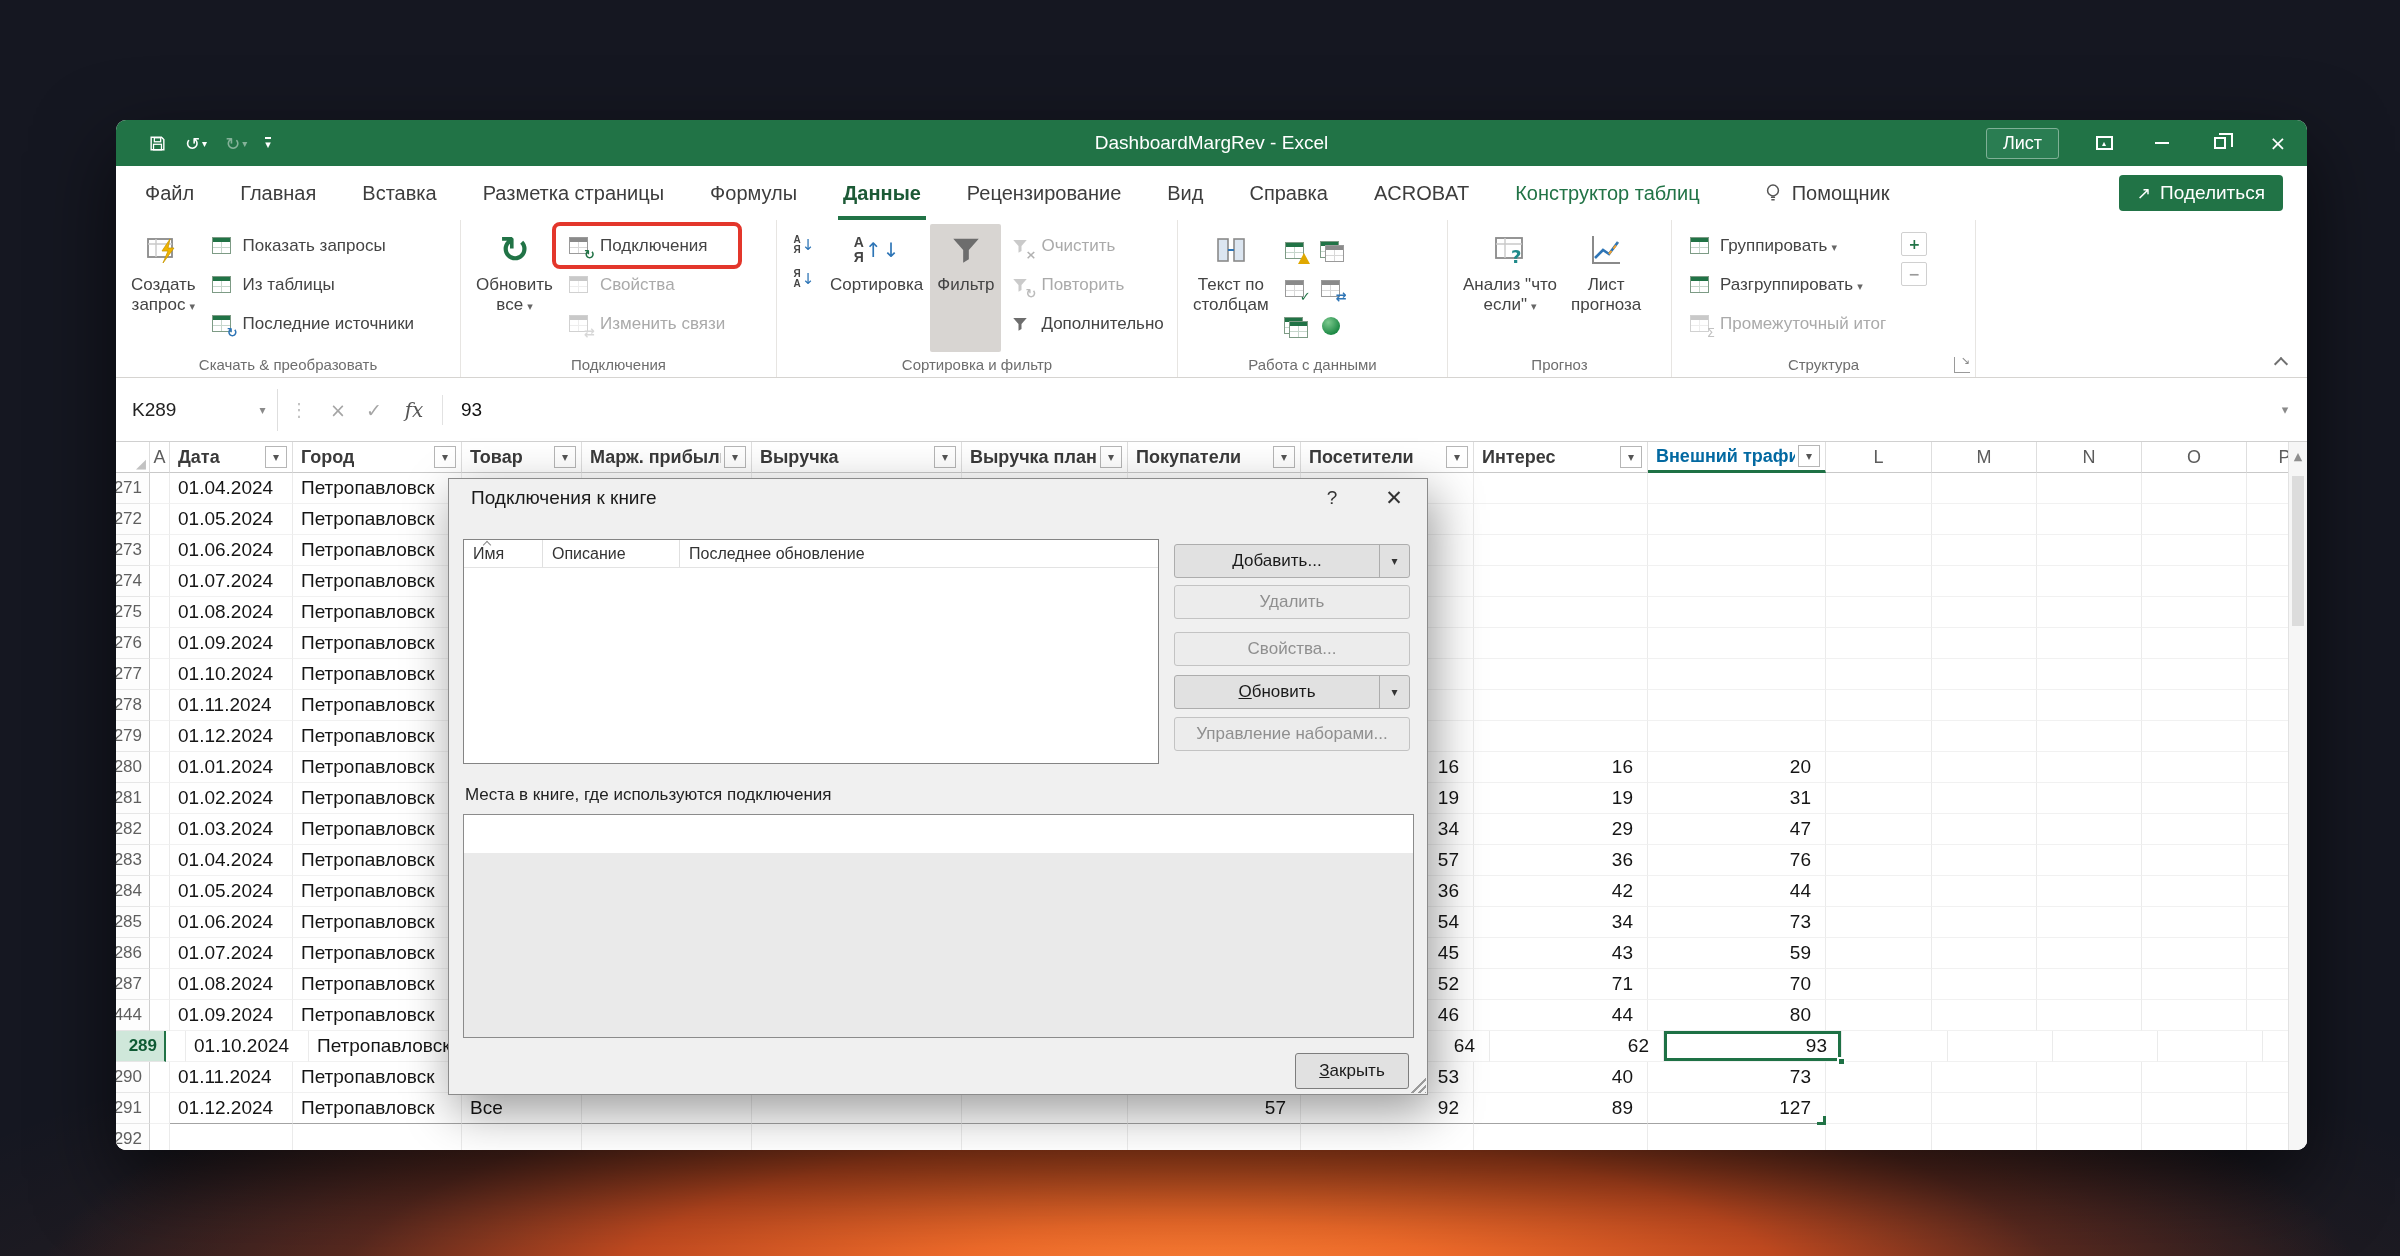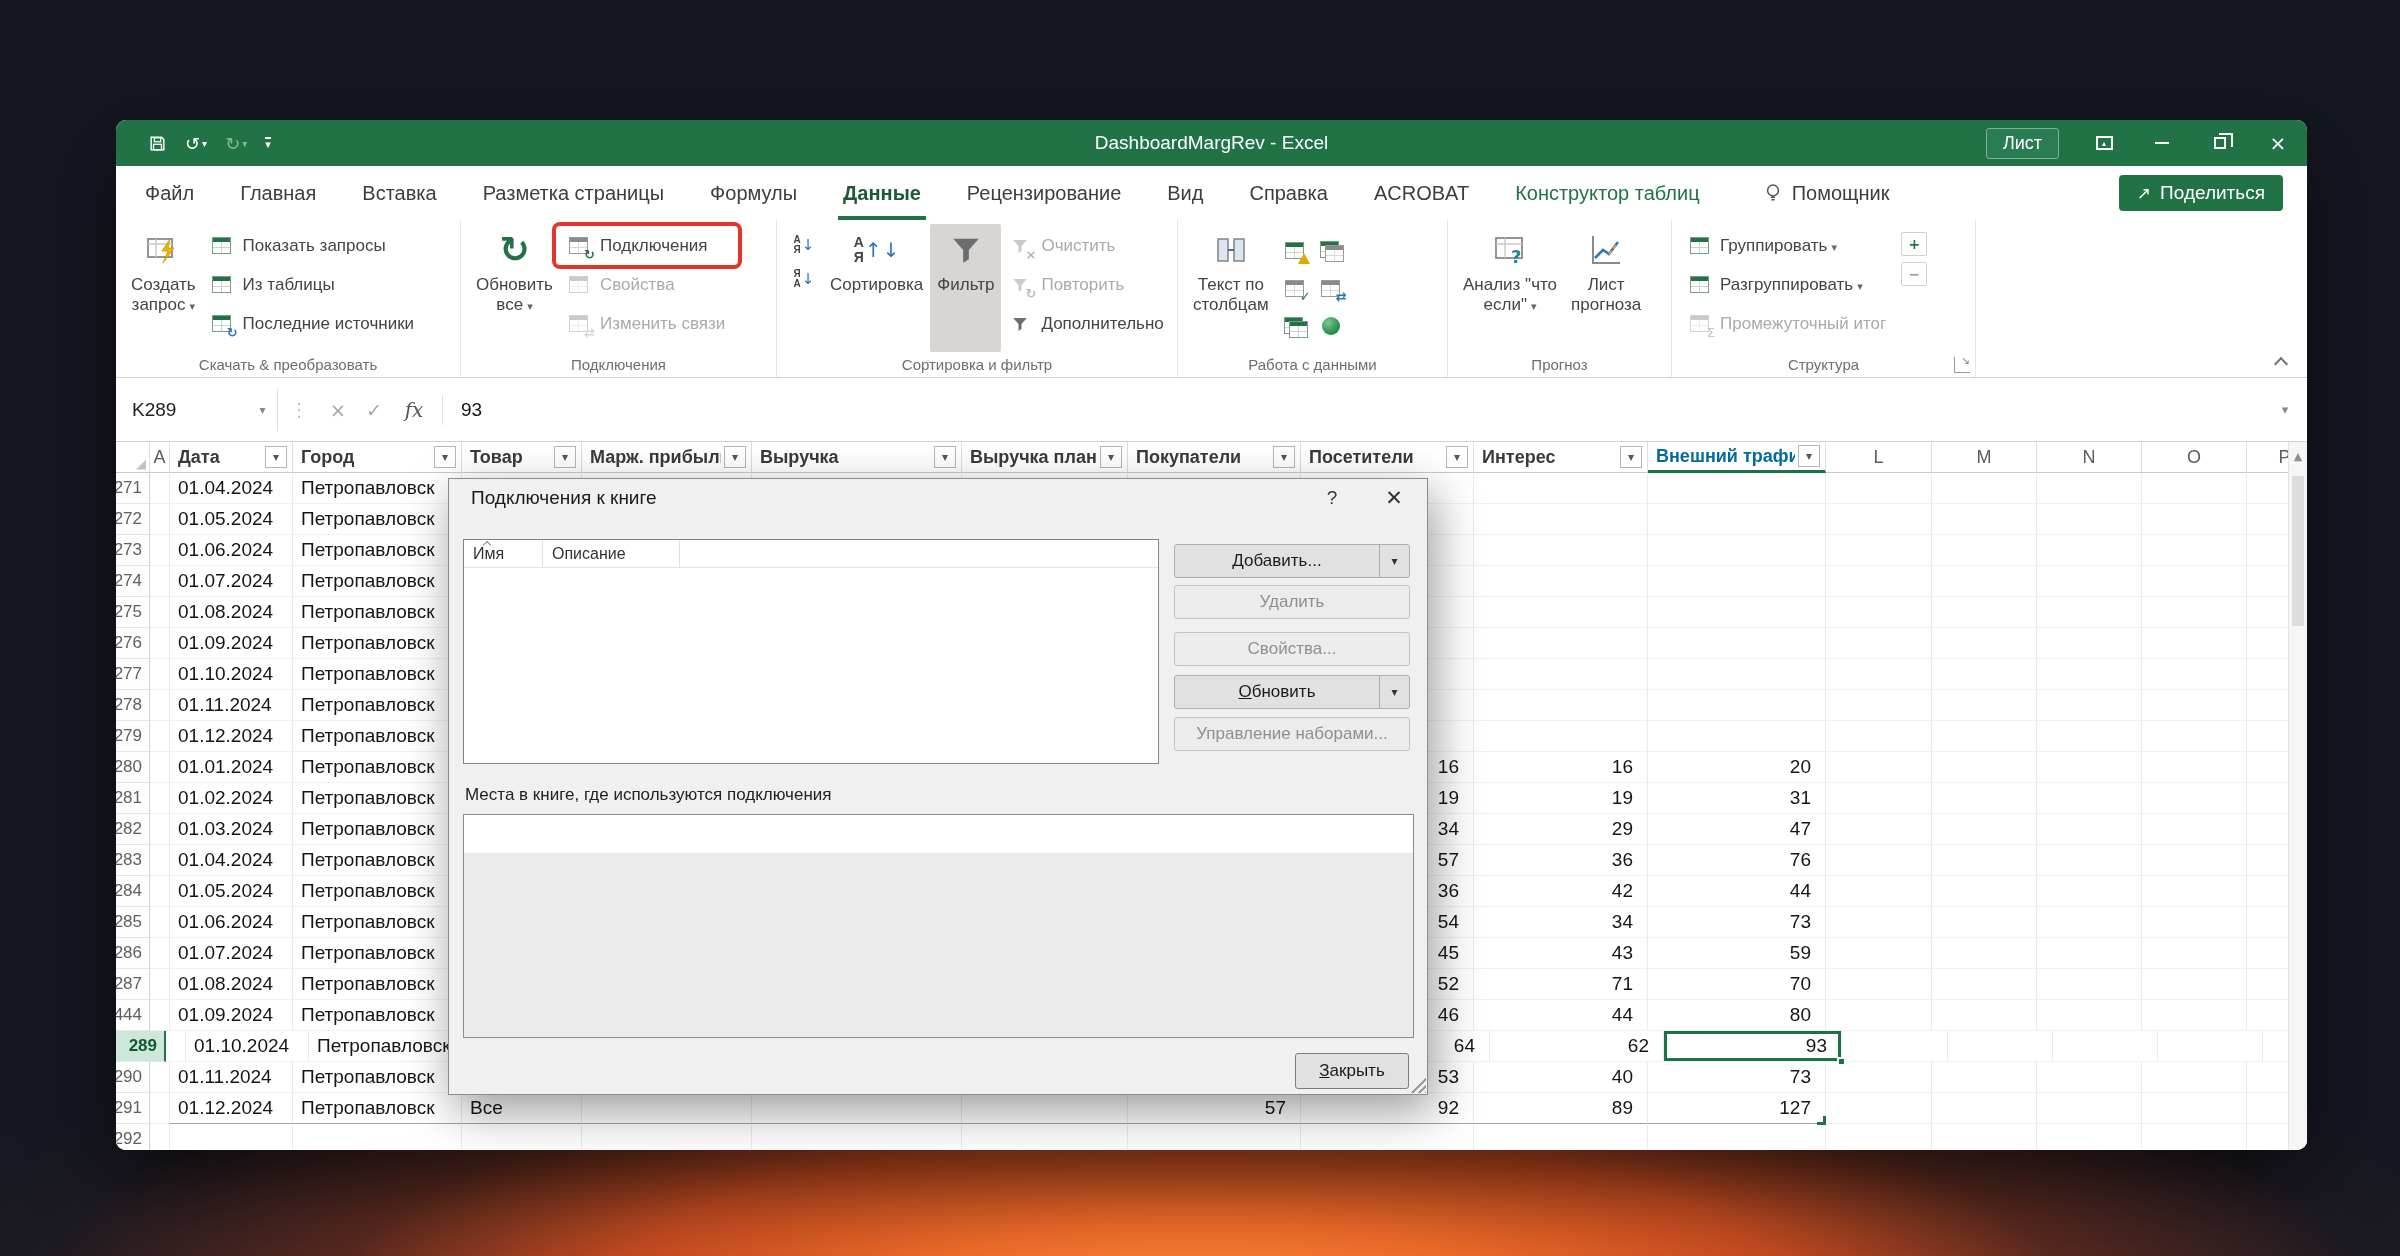--- a/index.html
+++ b/index.html
@@ -1012,20 +1012,21 @@
         <span class="dctl close glyph">✕</span>
       </div>
 
       <div class="dlist">
         <div class="dlh">
           <div class="dlc c1">
             <span class="sortcaret"></span>
             <span>Имя</span>
           </div>
           <div class="dlc c2">Описание</div>
+          <div class="dlc c3">Последнее обновление</div>
         </div>
       </div>
 
       <div class="dbtns">
         <div class="dbtn split" style="top:65px;">
           <span class="dbl"><u>Д</u><span>обавить...</span></span>
           <span class="ddd"></span>
         </div>
         <div class="dbtn dis" style="top:106px;">Удалить</div>
         <div class="dbtn dis" style="top:153px;">Свойства...</div>

